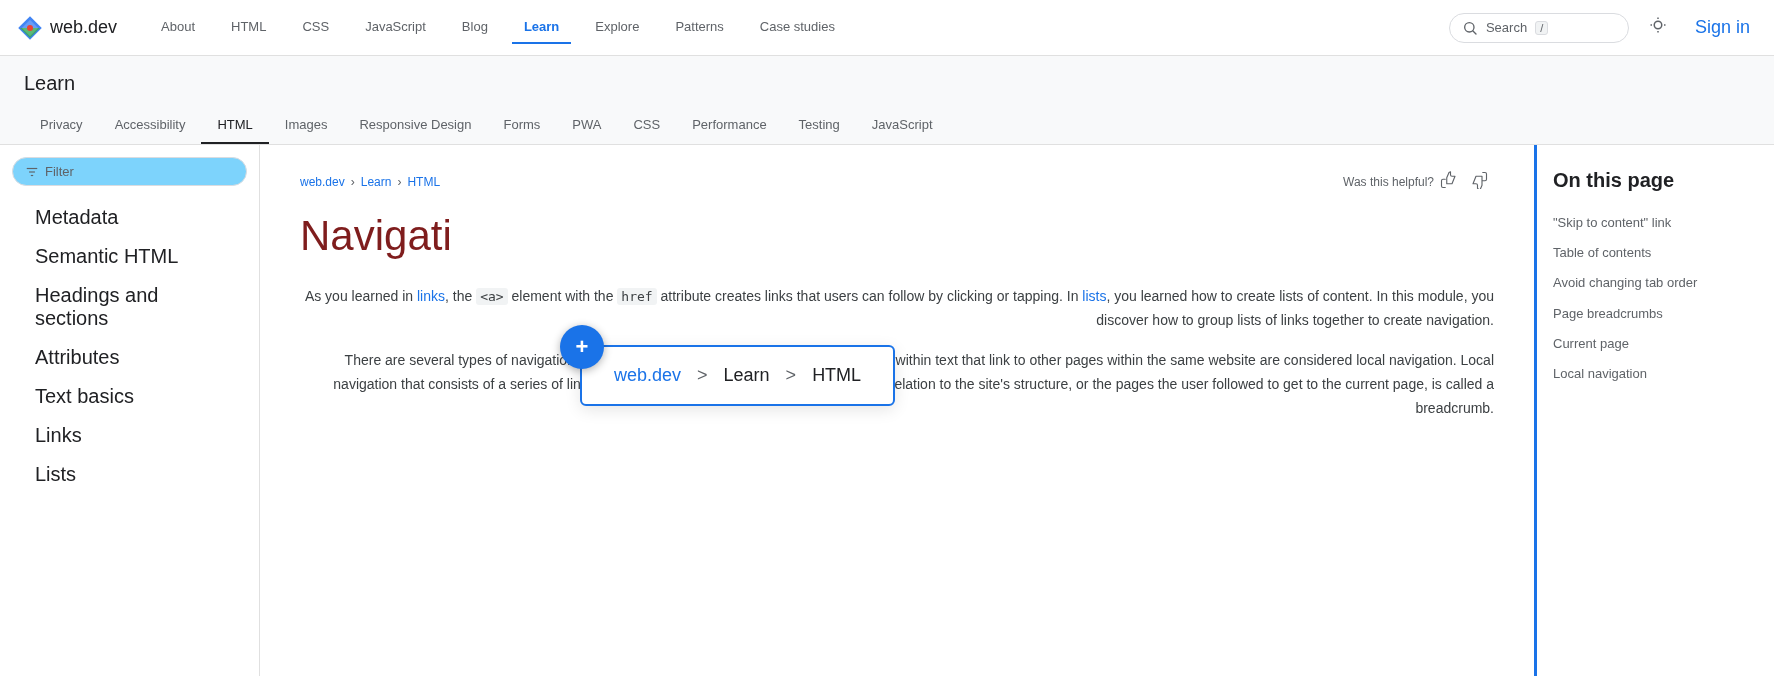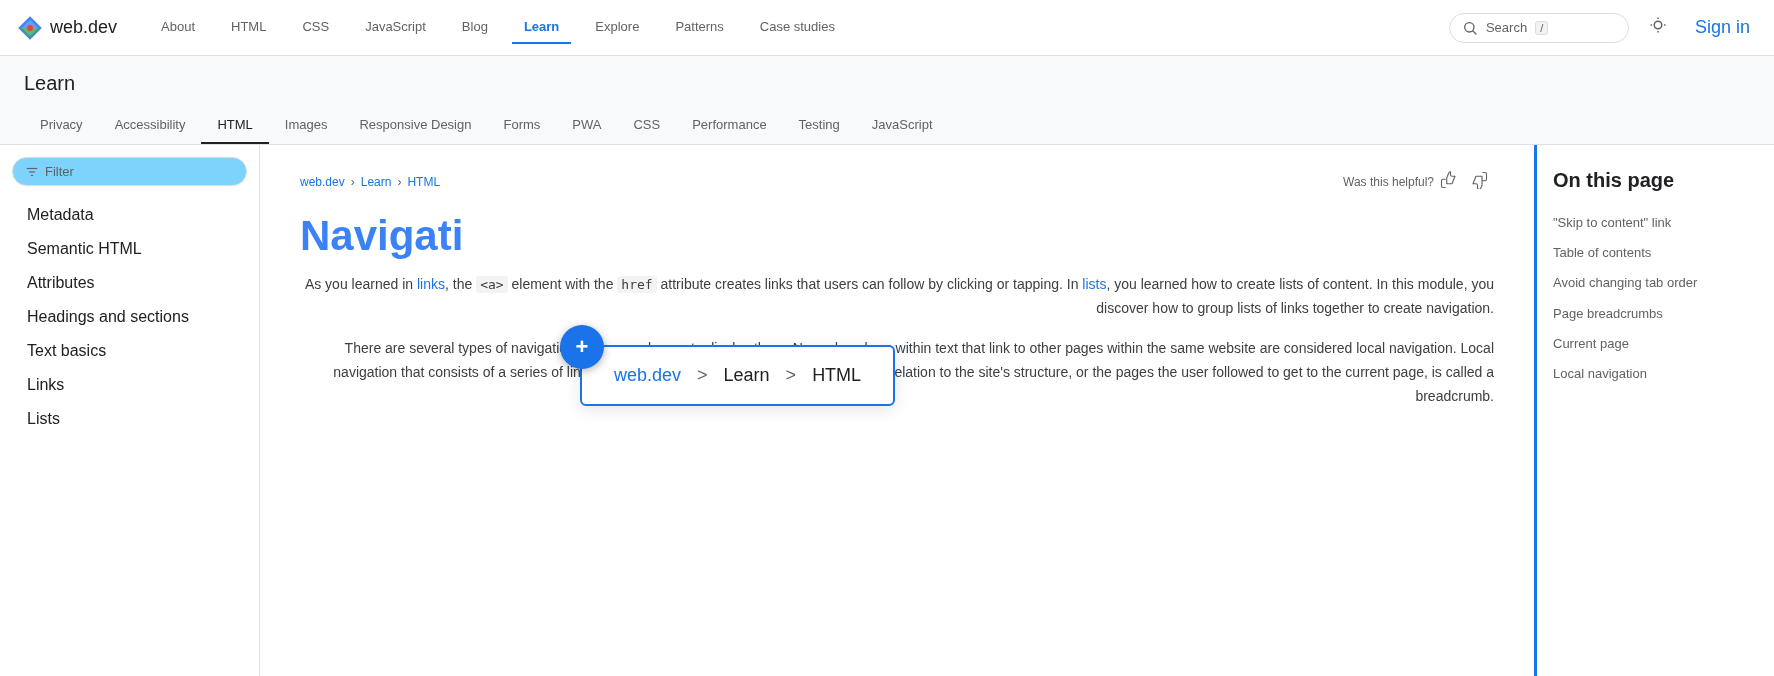--- a/index.html
+++ b/index.html
@@ -51,21 +51,21 @@
       width: 260px; min-width: 260px; border-right: 1px solid #e0e0e0;
       overflow-y: auto; background: #fff; padding: 12px 0;
     }
     .filter-btn {
       display: flex; align-items: center; gap: 6px; margin: 0 12px 12px;
       padding: 6px 12px; border: 1px solid #dadce0; border-radius: 20px;
       background: #7dd3fc; cursor: pointer; font-size: 13px; color: #5f6368;
       width: calc(100% - 24px);
     }
     .sidebar-item {
-      padding: 8px 24px; font-size: 16px; color: #202124; cursor: pointer;
+      padding: 8px 32px; font-size: 20px; color: #202124; cursor: pointer;
       border-left: 3px solid transparent;
     }
 
     
     .content-area { flex: 1; overflow-y: auto; padding: 24px 40px; position: relative; }
 
     
     .breadcrumb-row { display: flex; align-items: center; justify-content: space-between; margin-bottom: 16px; }
     .breadcrumb { display: flex; align-items: center; gap: 6px; font-size: 12px; color: #5f6368; }
     .breadcrumb a { color: #1a73e8; text-decoration: none; font-size: 12px; }
@@ -85,21 +85,21 @@
     .breadcrumb-popup {
       background: #fff; border: 2px solid #1a73e8; border-radius: 6px;
       padding: 18px 32px; font-size: 18px; font-weight: 500; color: #202124;
       display: flex; align-items: center; gap: 16px; white-space: nowrap;
       box-shadow: 0 4px 16px rgba(0,0,0,0.1);
     }
     .popup-sep { color: #5f6368; font-size: 18px; }
     .popup-link { color: #1a73e8; }
 
     
-    .page-title { font-size: 42px; font-weight: 700; color: #3b82f6; margin-bottom: 12px; line-height: 1.2; }
+    .page-title { font-size: 42px; font-weight: 400; color: #7f1d1d; margin-bottom: 24px; line-height: 1.2; }
 
     
     .body-para { font-size: 14px; line-height: 1.7; color: #3c4043; margin-bottom: 16px; text-align: right; }
     .body-para a { color: #1a73e8; text-decoration: none; }
     .body-para code { font-family: monospace; font-size: 13px; background: #f1f3f4; padding: 1px 4px; border-radius: 3px; }
 
     
     .right-sidebar { width: 240px; min-width: 240px; padding: 24px 16px; border-left: 3px solid #1a73e8; overflow-y: auto; }
     .on-this-page-title { font-size: 20px; font-weight: 700; color: #202124; margin-bottom: 16px; }
     .on-this-page-item { font-size: 13px; color: #5f6368; padding: 6px 0; cursor: pointer; line-height: 1.4; }
@@ -181,22 +181,22 @@
     <button class="filter-btn">
       <svg width="14" height="14" viewBox="0 0 24 24" fill="none">
         <line x1="3" y1="6" x2="21" y2="6" stroke="#5f6368" stroke-width="2"></line>
         <line x1="7" y1="12" x2="17" y2="12" stroke="#5f6368" stroke-width="2"></line>
         <line x1="10" y1="18" x2="14" y2="18" stroke="#5f6368" stroke-width="2"></line>
       </svg>
       <span>Filter</span>
     </button>
     <div class="sidebar-item">Metadata</div>
     <div class="sidebar-item">Semantic HTML</div>
+    <div class="sidebar-item">Headings and sections</div>
     <div class="sidebar-item">Attributes</div>
-    <div class="sidebar-item">Headings and sections</div>
     <div class="sidebar-item">Text basics</div>
     <div class="sidebar-item">Links</div>
     <div class="sidebar-item">Lists</div>
   </aside>
 
   <main class="content-area">
 
     <div class="breadcrumb-row">
       <div class="breadcrumb">
         <a href="#">web.dev</a>

